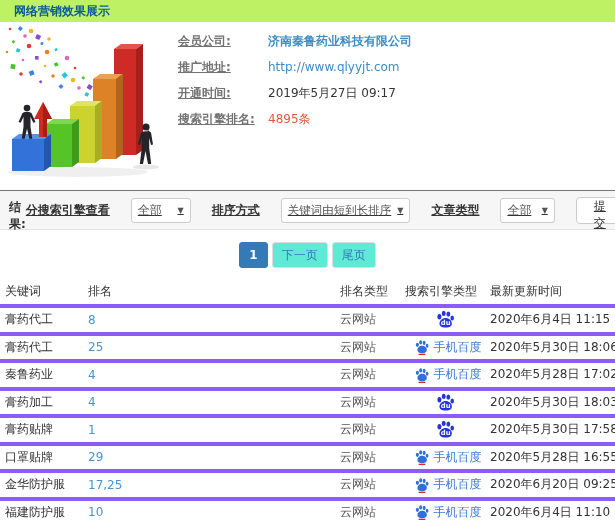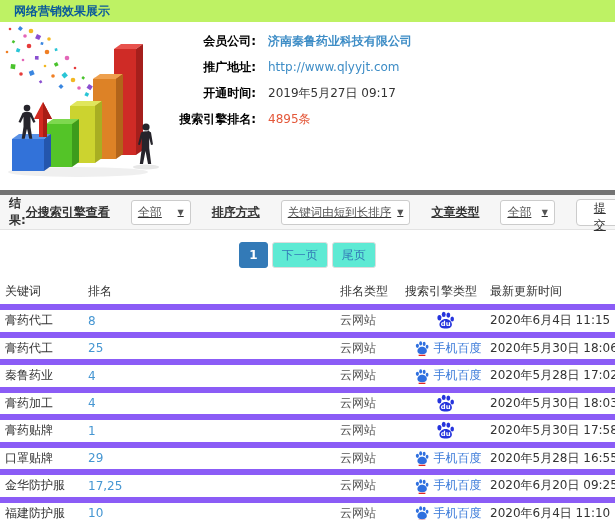--- a/index.html
+++ b/index.html
@@ -8,50 +8,50 @@
 
   
   .titlebar { height:22px; background:#bef264; line-height:22px; padding-left:14px; }
   .titlebar span { color:#0a5a9b; font-weight:bold; font-size:12px; }
 
   
   .info-section { display:flex; height:166px; padding-top:2px; }
   .hero { width:178px; height:160px; flex:0 0 178px; }
   .info-list { flex:1; padding-top:4px; }
   .info-row { height:26px; line-height:26px; display:flex; }
-  .ilabel { width:78px; text-align:right; font-weight:bold; color:#000000; flex:0 0 78px; }
+  .ilabel { width:78px; font-weight:bold; color:#737373; flex:0 0 78px;text-decoration:underline; }
   .ivalue { margin-left:12px; color:#333; }
   .ivalue.link { color:#3e8dc6; text-decoration:none; cursor:pointer; }
   .ivalue.link.bold { font-weight:bold; }
   .ivalue.red { color:#e4583a; }
 
   
-  .filterbar { height:40px; background:#f6f6f6; border-top:5px solid #737373;
-    border-bottom:1px solid #e3e3e3; display:flex; padding:0 9px; margin-top:2px; }
+  .filterbar { height:40px; background:#f6f6f6; border-top:1px solid #737373;
+    border-bottom:1px solid #e3e3e3; display:flex; padding:8px 9px; margin-top:2px; }
   .result-label { font-weight:bold; color:#333; }
   .filter-controls { margin-left:auto; display:flex; align-items:center; gap:21px;text-decoration:underline; }
   .flabel { font-weight:bold; color:#333; white-space:nowrap; }
   .select { background:#fff; border:1px solid #ccc; border-radius:3px; height:25px;
     display:flex; align-items:center; padding:0 6px; color:#555; cursor:pointer; white-space:nowrap; }
   .select .caret { margin-left:auto; font-size:8px; color:#555; padding-left:6px; }
   .select.w1 { width:64px; } .select.w2 { width:132px; font-size:11.5px; } .select.w3 { width:58px; }
   .submit-btn { height:27px; padding:0 12px; background:#fff; border:1px solid #ccc;
     border-radius:4px; color:#333; font-size:12px; cursor:pointer; }
 
   
   .pagination { display:flex; justify-content:center; gap:4px; padding:12px 0 10px 0; }
   .page-btn { min-width:26px; height:26px; line-height:24px; text-align:center; padding:0 9px;
     border:1px solid #ddd; border-radius:3px; background:#5eead4; color:#337ab7; cursor:pointer; }
   .page-btn.active { background:#337ab7; border-color:#337ab7; color:#fff; font-weight:bold; }
 
   
   .rtable { width:100%; }
   .thead,.trow { display:grid; grid-template-columns:83px 252px 65px 85px 1fr; align-items:center; padding-left:5px; }
   .thead { height:26px; font-weight:normal; color:#333; }
-  .trow { height:27.5px; border-top:6px solid #8b5cf6; }
+  .trow { height:27.5px; border-top:4px solid #8b5cf6; }
   .c { overflow:hidden; white-space:nowrap; }
   .c.rk { color:#4596d2; cursor:pointer; }
   .c.rt { color:#555; }
   .c.en { display:flex; justify-content:center; align-items:center; }
   .c.dt { color:#333; }
   .bd { display:inline-flex; align-items:center;gap:37px; }
   .bd .bai { color:#2534dd; font-weight:bold; font-size:14px; letter-spacing:-0.5px; }
   .bd .bcn { color:#e10602; font-weight:bold; font-size:13.5px; }
   .bd svg { margin:0 -1px; }
   .mbd { display:inline-flex; align-items:center; gap:4px; }

